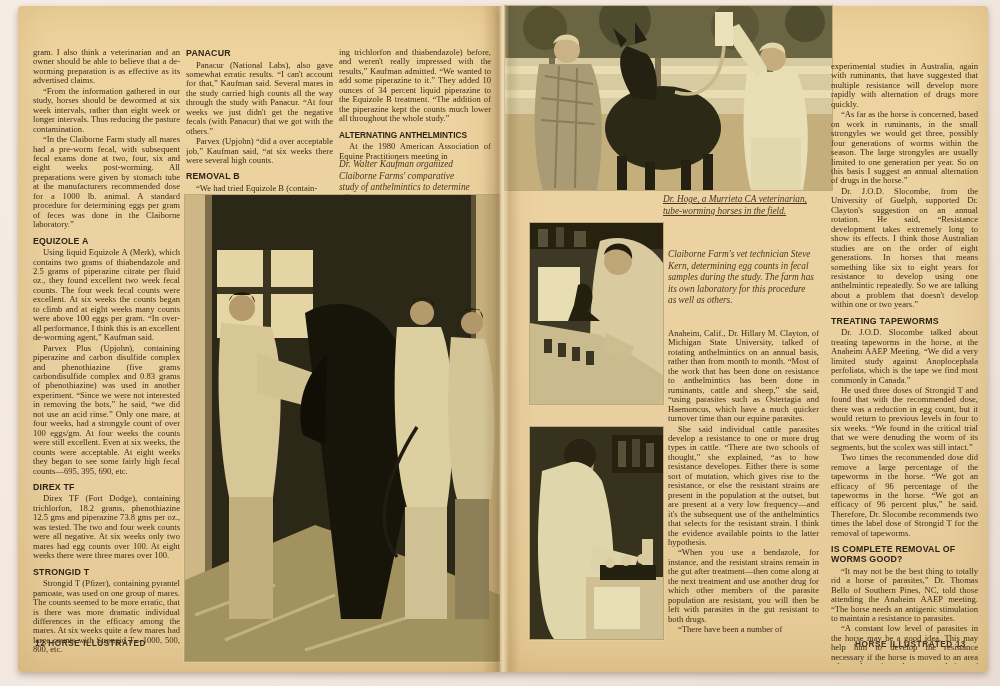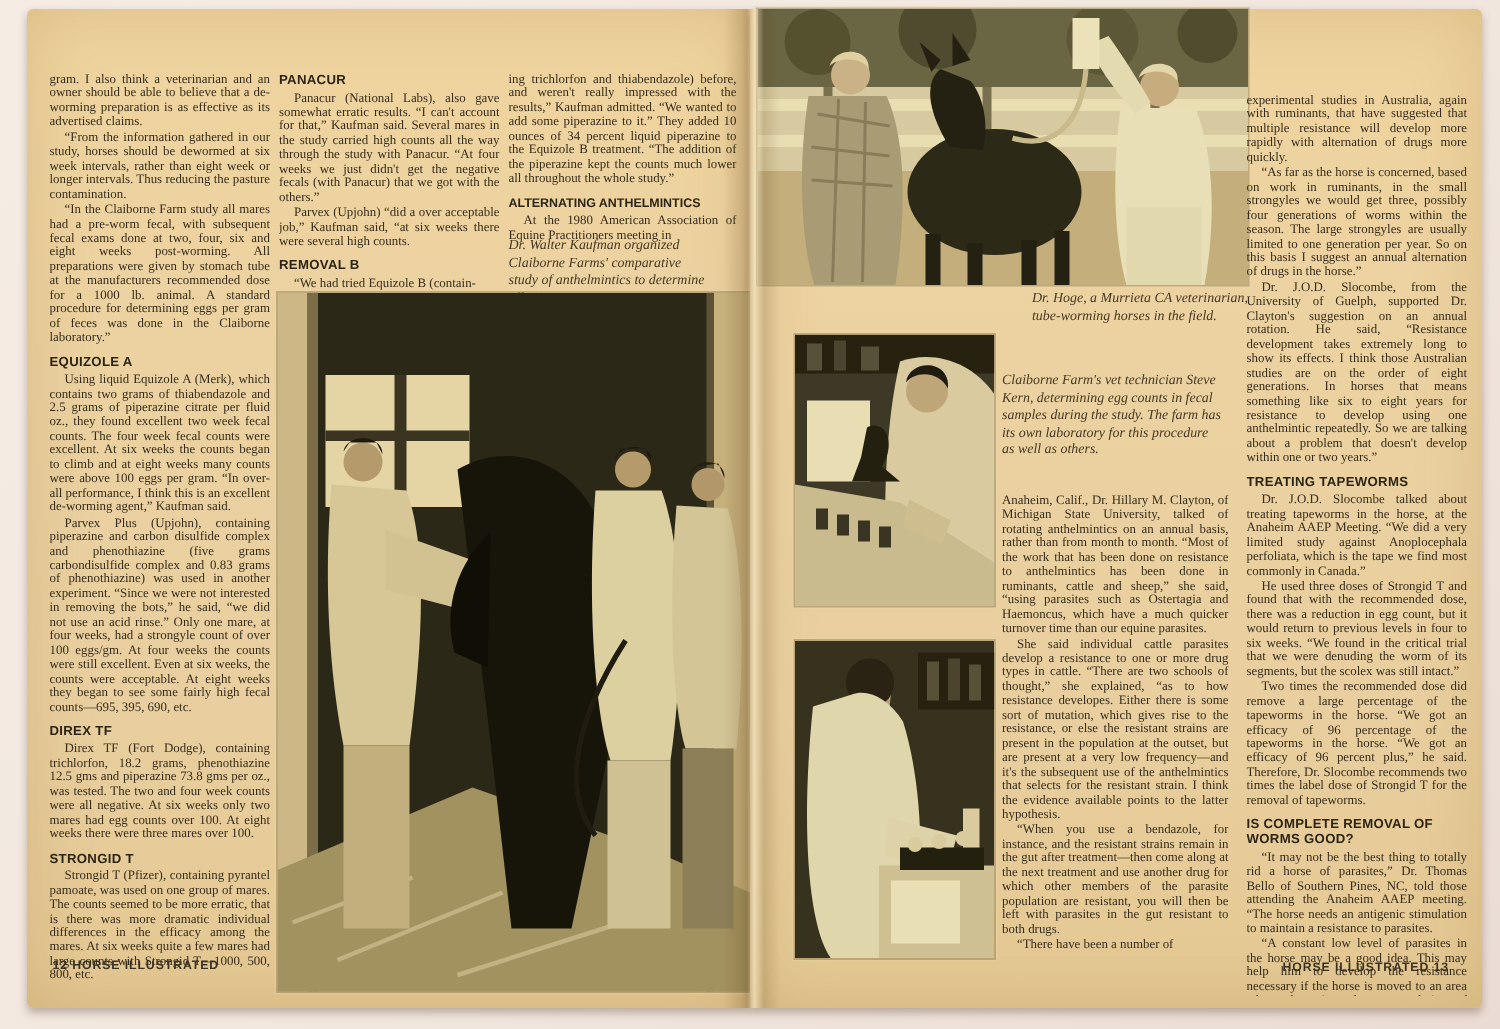--- a/index.html
+++ b/index.html
@@ -127,21 +127,21 @@
       <circle cx="268" cy="52" r="13" fill="#c7ad7e"></circle>
       <path d="M254,46 C258,32 282,34 280,48 C274,40 260,40 254,46 Z" fill="#e3d6a8"></path>
       <path d="M242,66 C236,110 238,156 246,184 L298,184 C306,140 304,96 292,66 Z" fill="#e8dfb6"></path>
       <path d="M252,70 C236,52 226,36 220,24 L234,18 C244,32 254,48 262,62 Z" fill="#e4dab0"></path>
       <rect x="210" y="6" width="18" height="34" fill="#ece2ba"></rect>
       <path d="M219,40 C216,78 196,94 170,86" stroke="#c9b98b" stroke-width="3.5" fill="none"></path>
       <rect x="246" y="132" width="50" height="52" fill="#e2d8ae"></rect>
     </svg>
   </div>
 
-  <div class="caption" style="left:188px;top:188px;width:145px;">Dr. Hoge, a Murrieta CA veterinarian, tube-worming horses in the field.</div>
+  <div class="caption" style="left:163px;top:188px;width:145px;text-decoration:underline;">Dr. Hoge, a Murrieta CA veterinarian, tube-worming horses in the field.</div>
 
   <div class="photo" style="left:30px;top:217px;width:133px;height:181px;">
     <svg width="133" height="181" viewBox="0 0 133 181" xmlns="http://www.w3.org/2000/svg">
       <rect width="133" height="181" fill="#3e3926"></rect>
       <rect x="0" y="0" width="133" height="26" fill="#27220f"></rect>
       <rect x="8" y="6" width="10" height="18" fill="#57513a"></rect>
         <rect x="26" y="4" width="8" height="20" fill="#4b4530"></rect>
       <rect x="44" y="8" width="12" height="16" fill="#57513a"></rect>
       <path d="M70,18 C92,10 118,18 133,40 L133,181 L62,181 C58,120 60,60 70,18 Z" fill="#d9caa0"></path>
       <circle cx="88" cy="38" r="14" fill="#bfa678"></circle>

